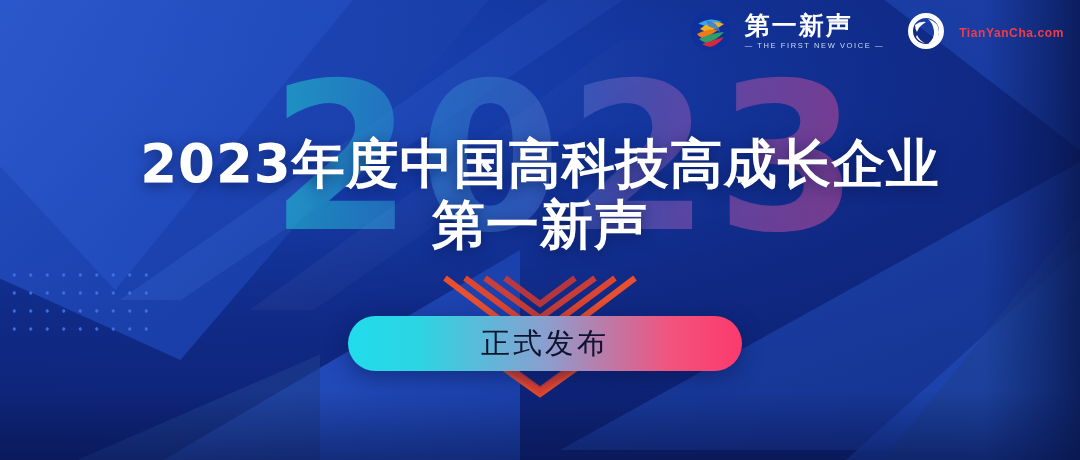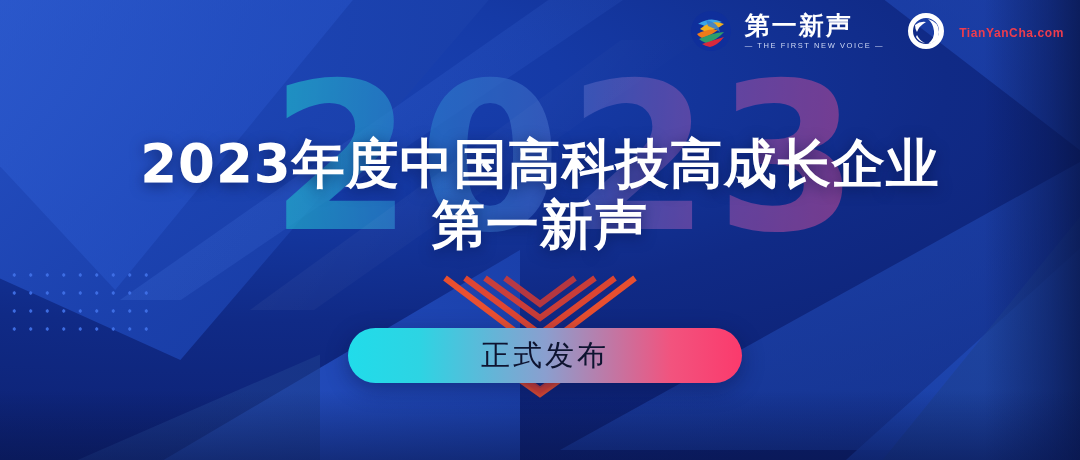--- a/index.html
+++ b/index.html
@@ -108,21 +108,21 @@
 
   
   .chevrons{
     position:absolute;left:50%;top:276px;transform:translateX(-50%);
     width:230px;height:120px;
     overflow:hidden;
   }
 
   
   .cta{
-    position:absolute;left:348px;top:328px;
+    position:absolute;left:348px;top:316px;
     width:394px;height:55px;border-radius:28px;
     background:linear-gradient(90deg,#21dcea 0%,#2dd4e3 18%,#8a9fcf 50%,#f2537e 82%,#fb3a6c 100%);
     box-shadow:0 6px 22px rgba(8,18,70,.45);
     display:flex;align-items:center;justify-content:center;
   }
   .cta-label{
     font-size:29px;font-weight:400;color:#0e1430;letter-spacing:3px;
     font-family:"DejaVu Sans",sans-serif;
   }
 

